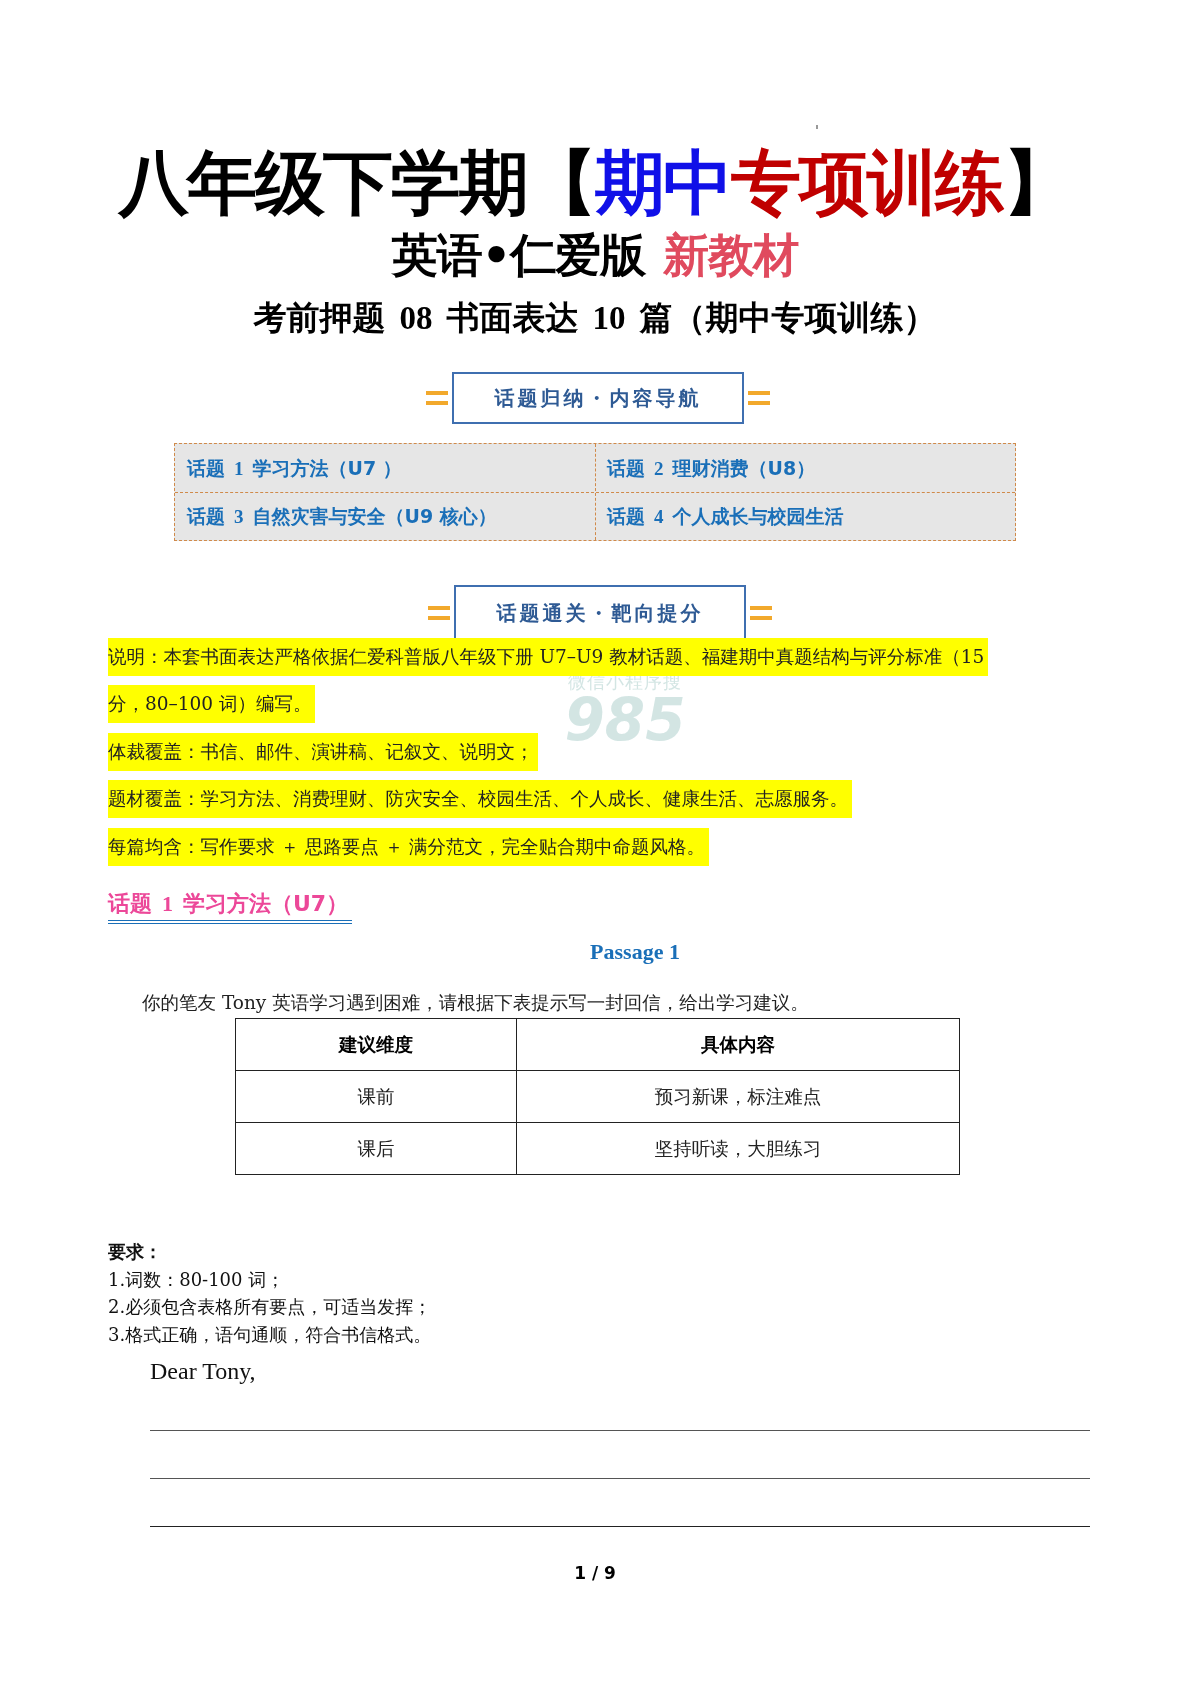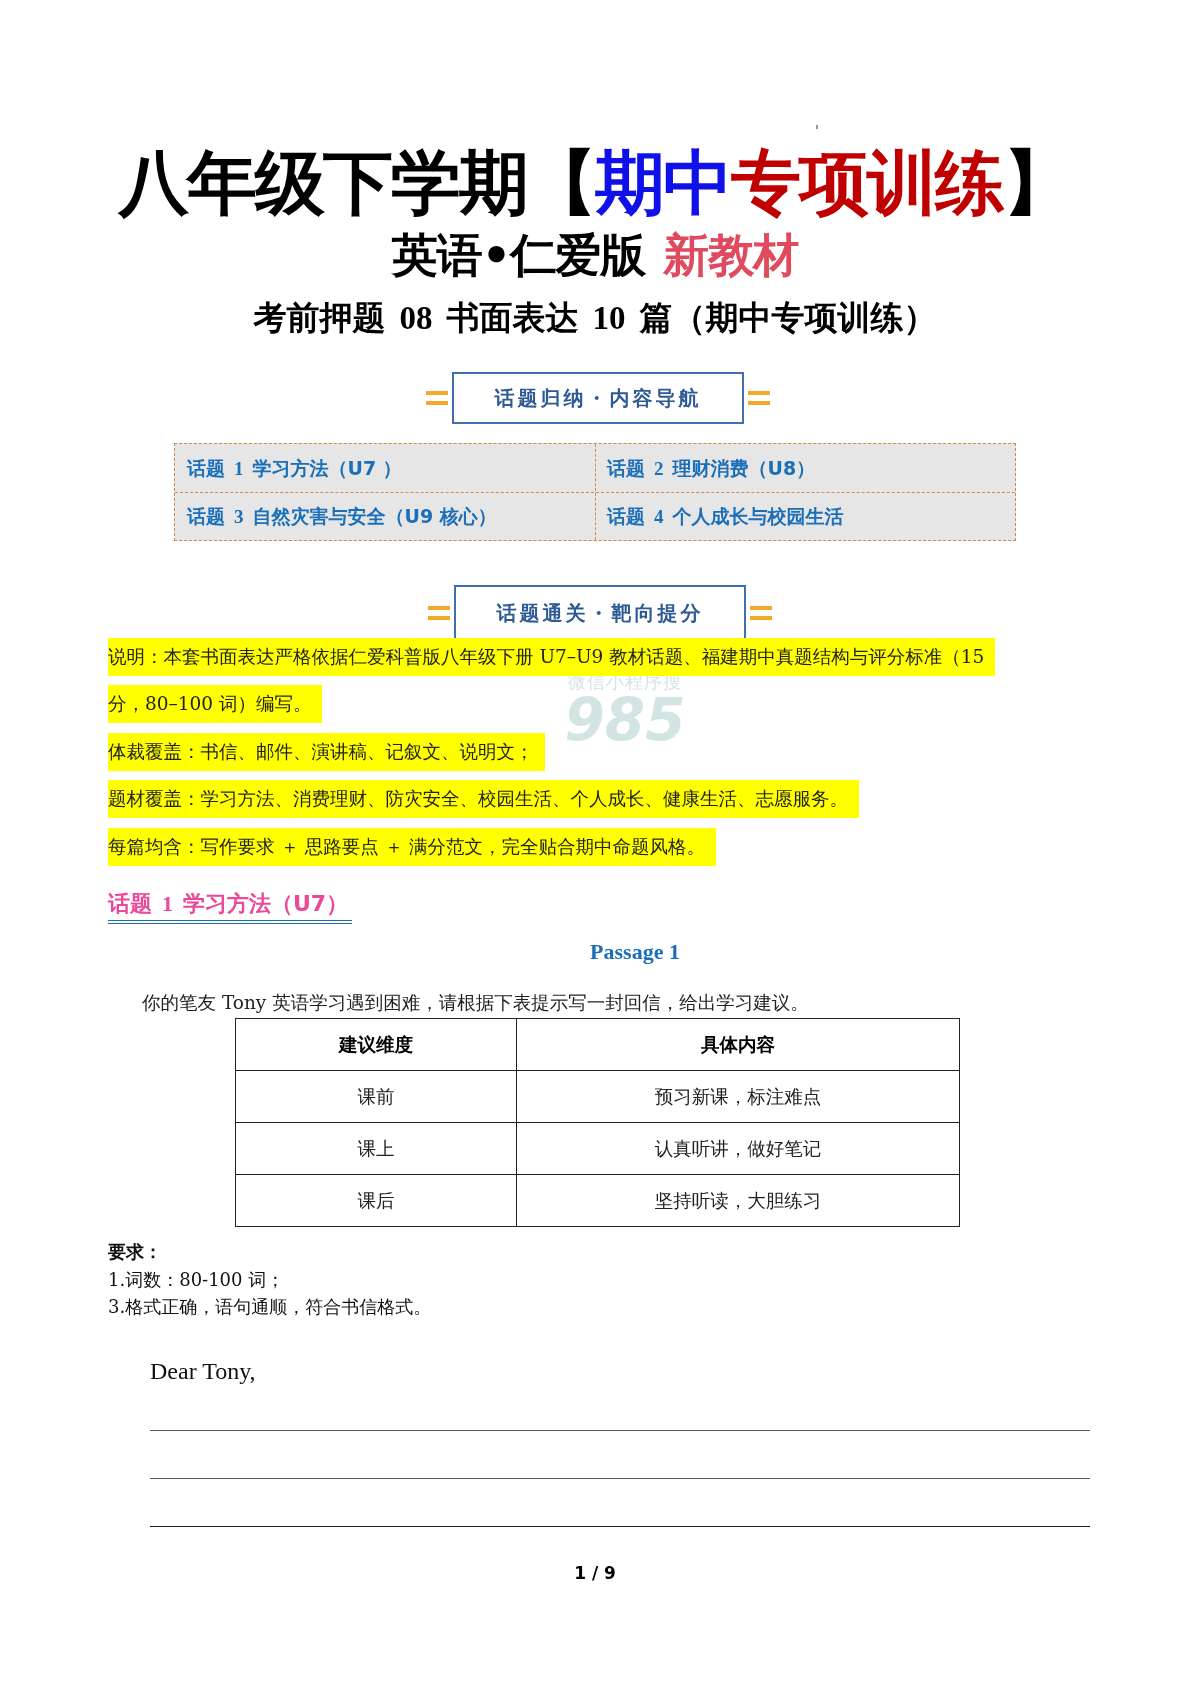--- a/index.html
+++ b/index.html
@@ -15,21 +15,21 @@
   .banner{height:52px;border:2px solid #3f6fb0;background:#fff;display:flex;align-items:center;justify-content:center;box-sizing:border-box;}
   .banner span.txt{font-family:"DejaVu Sans",sans-serif;font-weight:bold;font-size:20px;color:#2e5a94;letter-spacing:3px;}
   .eq{position:absolute;width:22px;height:14px;top:50%;margin-top:-7px;}
   .eq:before,.eq:after{content:"";position:absolute;left:0;width:22px;height:4px;background:#f2a92c;}
   .eq:before{top:0;} .eq:after{bottom:0;}
   .topic-table{left:174px;top:443px;width:842px;height:98px;border:1.5px dashed #d08a4a;background:#e6e6e6;box-sizing:border-box;}
   .topic-cell{position:absolute;height:49px;display:flex;align-items:center;padding-left:12px;box-sizing:border-box;font-family:"DejaVu Sans",sans-serif;font-weight:bold;font-size:19px;color:#1a6fb8;}
   .topic-cell .n{font-family:"Liberation Serif",serif;font-weight:bold;margin:0 9px;}
   .vdash{position:absolute;left:420px;top:0;bottom:0;border-left:1.5px dashed #d08a4a;}
   .hdash{position:absolute;left:0;right:0;top:48px;border-top:1.5px dashed #d08a4a;}
-  .hl{left:108px;height:38px;background:#ffff00;font-family:"DejaVu Serif",serif;font-size:18.5px;line-height:38px;padding-right:11px;white-space:nowrap;color:#222;}
+  .hl{left:108px;height:38px;background:#ffff00;font-family:"DejaVu Serif",serif;font-size:18.5px;line-height:38px;padding-right:4px;white-space:nowrap;color:#222;}
   .watermark{left:525px;top:670px;width:200px;text-align:center;color:#cfe3e1;opacity:0.9;}
   .watermark .w1{font-family:"DejaVu Sans",sans-serif;font-size:18px;letter-spacing:1px;}
   .watermark .w2{font-family:"DejaVu Sans",sans-serif;font-weight:bold;font-size:58px;line-height:52px;font-style:italic;}
   .topic-head{left:108px;top:888px;font-family:"DejaVu Sans",sans-serif;font-weight:bold;font-size:22px;color:#ec4899;line-height:32px;border-bottom:4px double #1a6fb8;padding-right:4px;}
   .topic-head .n{font-family:"Liberation Serif",serif;margin:0 10px;}
   .passage{left:0;width:1190px;top:939px;text-align:center;font-family:"Liberation Serif",serif;font-weight:bold;font-size:22px;color:#1a6fb8;padding-left:40px;}
   .intro{left:142px;top:990px;font-family:"DejaVu Serif",serif;font-size:18.5px;color:#222;}
   table.adv{position:absolute;left:235px;top:1018px;width:725px;border-collapse:collapse;}
   table.adv td,table.adv th{border:1.5px solid #222;height:51px;text-align:center;font-size:18.5px;font-family:"DejaVu Serif",serif;color:#222;padding:0;}
   table.adv th{font-family:"DejaVu Sans",sans-serif;font-weight:bold;color:#000;}
@@ -118,33 +118,30 @@
   <tbody>
       <tr>
     <th class="c1">建议维度</th>
     <th>具体内容</th>
   </tr>
   <tr>
     <td>课前</td>
     <td>预习新课，标注难点</td>
   </tr>
   <tr>
-    <td>课上</td>
-    <td>认真听讲，做好笔记</td>
-  </tr>
-  <tr>
     <td>课后</td>
     <td>坚持听读，大胆练习</td>
   </tr>
 </tbody>
   </table>
 
 <div class="abs req">
   <div class="rt">要求：</div>
   <div>1.词数：80-100  词；</div>
+  <div>2.必须包含表格所有要点，可适当发挥；</div>
   <div>3.格式正确，语句通顺，符合书信格式。</div>
 </div>
 
 <div class="abs dear">Dear Tony,</div>
 
 <div class="abs wline" style="top:1430px;"></div>
 <div class="abs wline" style="top:1478px;"></div>
 <div class="abs wline" style="top:1526px;border-top-color:#222;"></div>
 
 <div class="abs pagenum">1 / 9</div>

